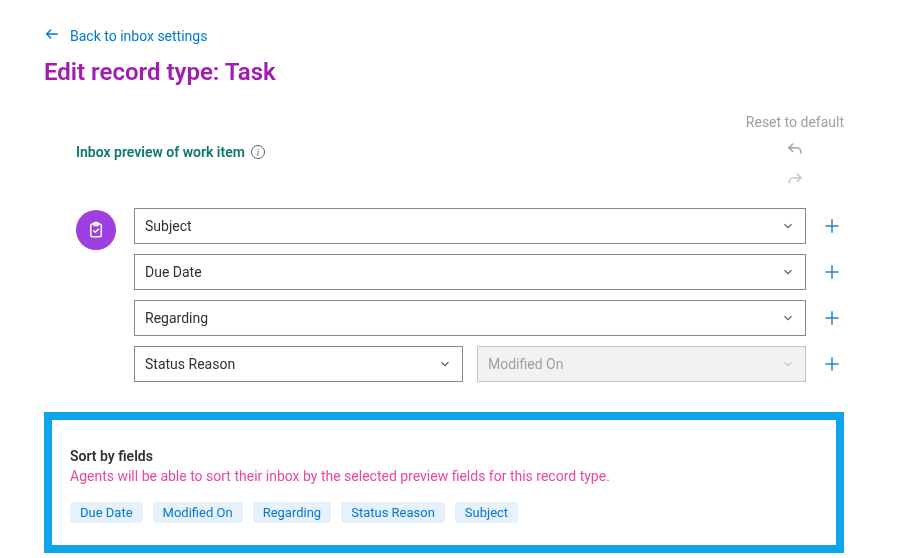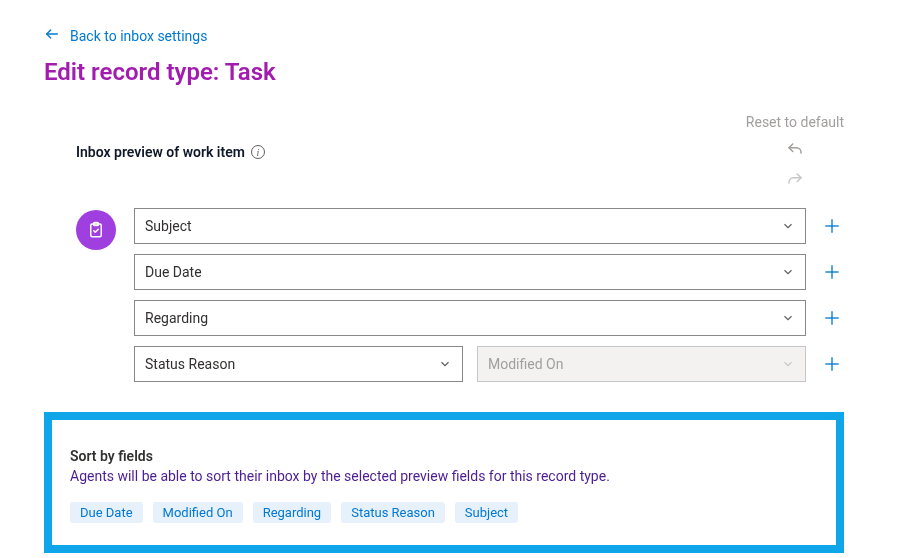--- a/index.html
+++ b/index.html
@@ -24,21 +24,21 @@
     font-size: 24px; font-weight: 600; color: #a21caf;
     margin: 12px 0 28px 0;
   }
 
   
   .section-head {
     display: flex; align-items: center; justify-content: space-between;
     margin: 0 0 18px 32px;
   }
   .section-label-wrap { display: flex; align-items: center; gap: 6px; }
-  .section-label { font-size: 14px; font-weight: 600; color: #0f172a; }
+  .section-label { font-size: 14px; font-weight: 600; color: #0f766e; }
   .info-icon { width:14px; height:14px; border:1px solid #605e5c; border-radius:50%;
     display:inline-flex; align-items:center; justify-content:center;
     font-size:10px; color:#605e5c; font-family: Georgia, serif; font-style: italic; }
   .reset-cluster { display:flex; align-items:center; gap:10px;flex-direction:column; }
   .reset-link { color:#a19f9d; font-size:14px; }
   .undo-btn, .redo-btn { width:20px; height:20px; display:flex; align-items:center; justify-content:center; }
 
   
   .preview-block { display:flex; align-items:flex-start; gap:18px; margin-left:32px; }
   .badge {
@@ -60,21 +60,21 @@
   .chev svg { stroke:#605e5c; }
   .dropdown.disabled .chev svg { stroke:#c8c6c4; }
   .plus-btn { width:24px; height:24px; display:flex; align-items:center; justify-content:center; cursor:pointer; }
   .plus-btn svg { stroke:#0078d4; }
 
   
   .sort-panel {
     margin-top:30px; border:8px solid #0ea5e9; padding:28px 18px 22px 18px;
   }
   .sort-title { font-weight:600; font-size:14px; margin-bottom:4px; }
-  .sort-desc { font-size:14px; color:#4c1d95; margin-bottom:18px; }
+  .sort-desc { font-size:14px; color:#ec4899; margin-bottom:18px; }
   .chip-row { display:flex; gap:10px; flex-wrap:wrap; }
   .chip {
     background:#e7f1fb; color:#0078d4; font-size:13px;
     padding:3px 10px; border-radius:3px; cursor:pointer;
   }
 </style>
 </head>
 <body>
 
 <div class="page">

